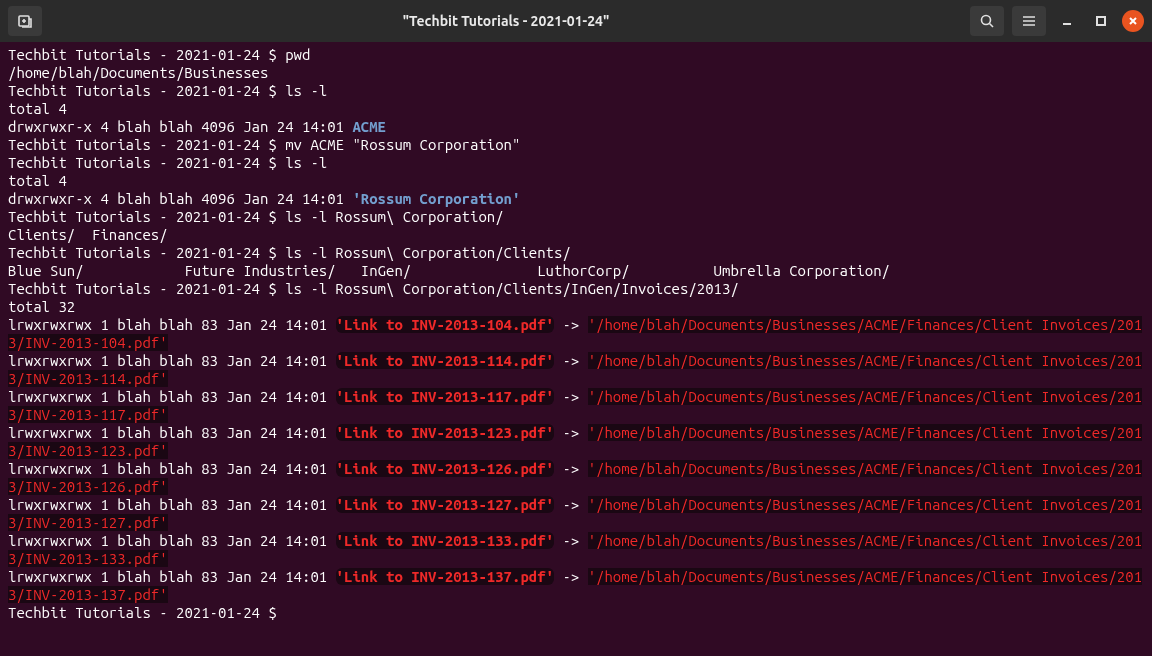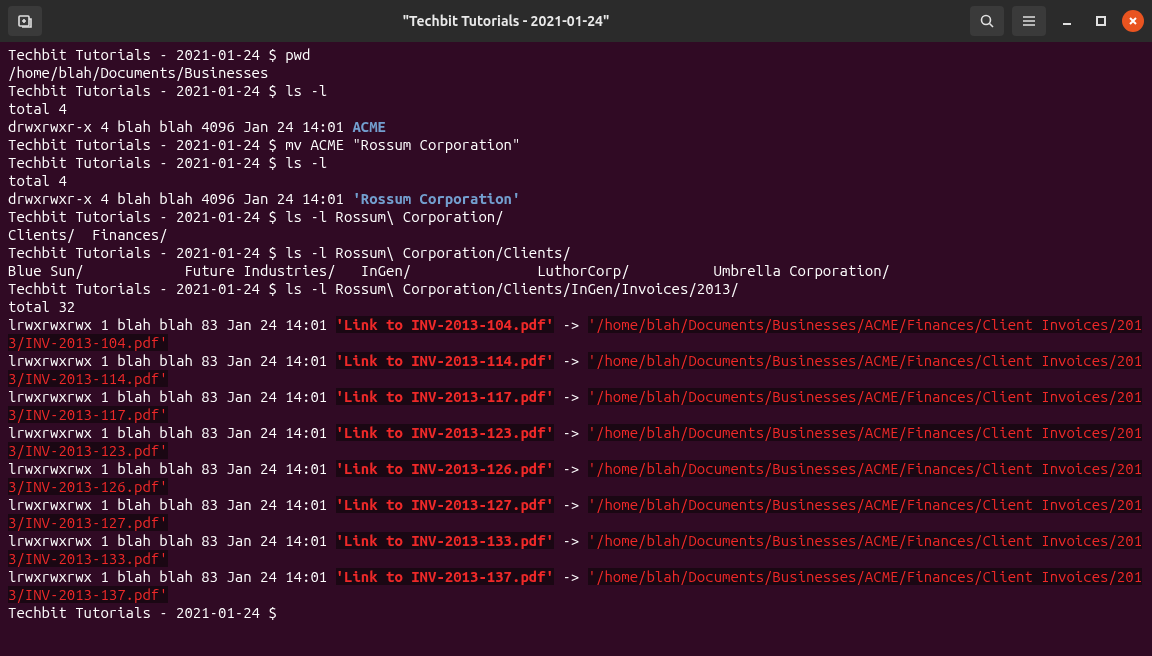--- a/index.html
+++ b/index.html
@@ -43,21 +43,21 @@
     width:22px; height:22px; color:#fff;
   }
   .win-ctrl svg { width:12px; height:12px; stroke:#e0e0e0; fill:none; stroke-width:2; }
   .win-ctrl.close svg { stroke:#fff; }
   .term {
     padding: 4px 8px;
     white-space: pre-wrap;
     word-break: break-all;
   }
   .dir { color:#739fcf; font-weight:bold;text-align:right; }
-  .brokenlink { color:#ef2929; background:#1a0713; font-weight:bold; }
+  .brokenlink { color:#ef2929; background:#1a0713; font-weight:bold;border-radius:6px; }
   .brokentarget { color:#ef2929; background:#1a0713; }
   .line { display:block; }
 </style>
 </head>
 <body>
 
 <div class="titlebar">
   <div class="tb-left">
     <div class="tb-btn">
       <svg viewBox="0 0 16 16">

